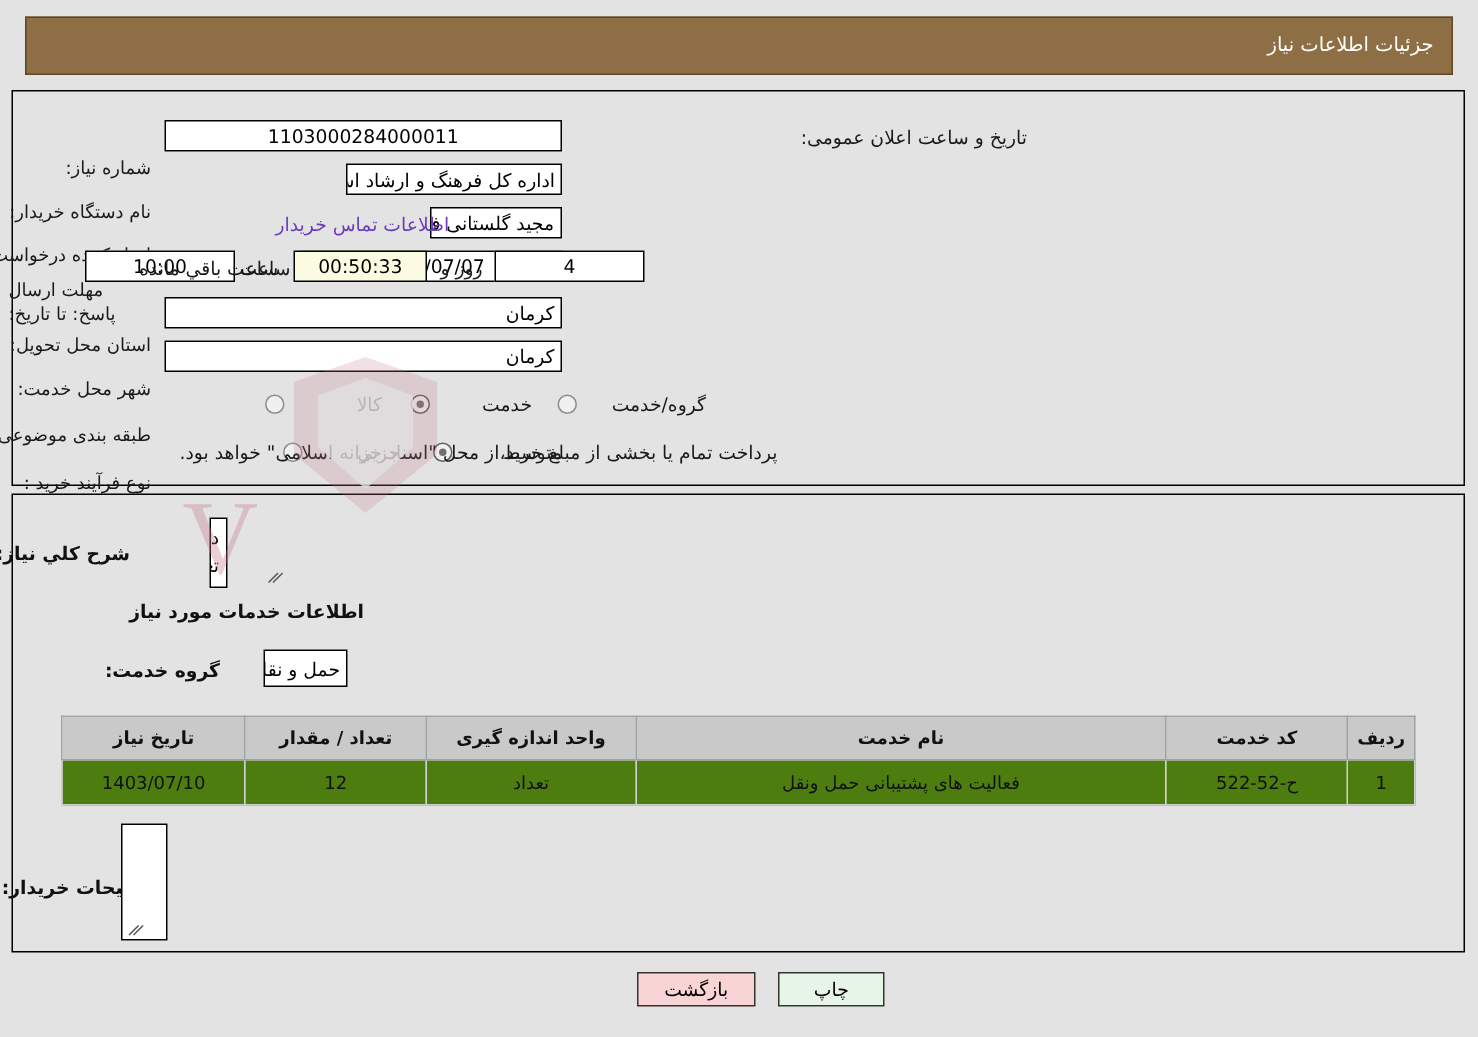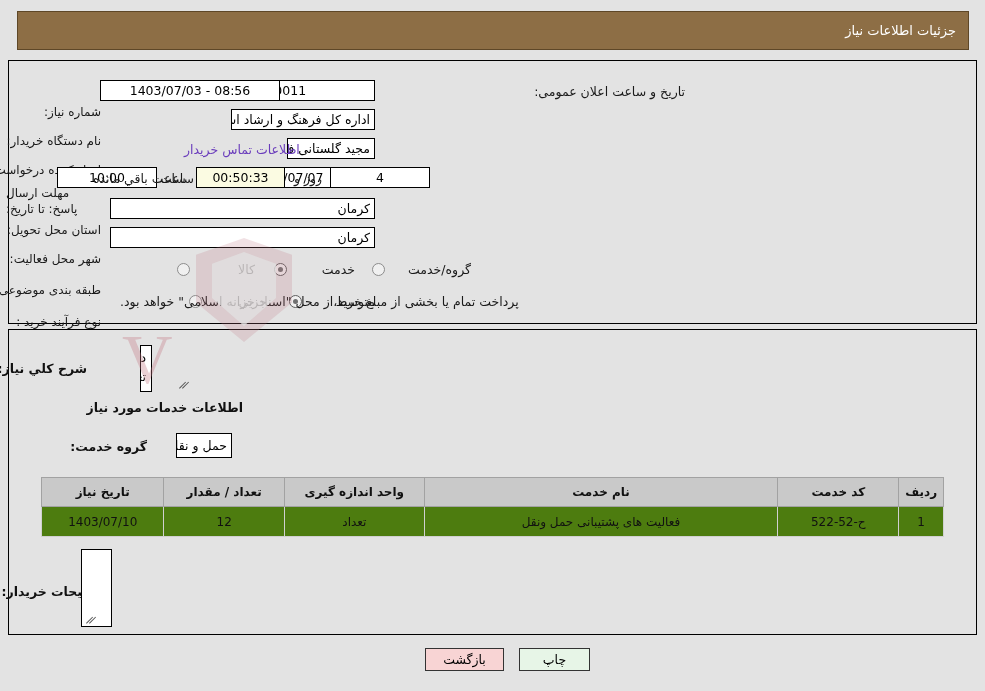--- a/index.html
+++ b/index.html
@@ -283,42 +283,41 @@
   <div class="watermark">
     <div class="wm-shield"></div>
     <div class="wm-shield-inner"></div>
     <div class="wm-v">V</div>
   </div>
 
   <div class="lbl" style="right:884px; top:84px;">شماره نیاز:</div>
   <div class="fld" style="right:610px; top:80px; width:265px;">1103000284000011</div>
 
   <div class="plain" style="right:300px; top:84px;">تاریخ و ساعت اعلان عمومی:</div>
-  <div class="fld" style="right:705px; top:80px; width:180px; left:101px;">08:56 - 1403/07/03</div>
 
   <div class="lbl" style="right:884px; top:113px;">نام دستگاه خریدار:</div>
   <div class="fld rtl-right" style="right:610px; top:109px; left:231px;">اداره کل فرهنگ و ارشاد اسلامی استان کرمان</div>
 
   <div class="lbl" style="right:884px; top:142px;">ایجاد کننده درخواست:</div>
   <div class="fld rtl-right" style="right:610px; top:138px; left:287px;">مجید گلستانی فرد مسئول امور عمومی اداره کل فرهنگ و ارشاد اسلامی استان</div>
   <div class="link" style="left:184px; top:142px;">اطلاعات تماس خریدار</div>
 
   <div class="lbl" style="right:884px; top:164px; width:95px; white-space:normal; line-height:16px;">مهلت ارسال پاسخ: تا تاریخ:</div>
   <div class="fld" style="right:610px; top:167px; width:175px;">1403/07/07</div>
   <div class="plain" style="right:791px; top:171px; left:;">ساعت</div>
   <div class="fld" style="right:828px; top:167px; width:100px; left:450px;">10:00</div>
   <div class="fld" style="top:167px; left:330px; width:100px;">4</div>
   <div class="plain" style="left:294px; top:171px;">روز و</div>
   <div class="fld timer" style="top:167px; left:196px; width:89px;">00:50:33</div>
   <div class="plain" style="left:93px; top:171px;">ساعت باقي مانده</div>
 
   <div class="lbl" style="right:884px; top:202px;">استان محل تحویل:</div>
   <div class="fld rtl-right" style="right:610px; top:198px; width:265px;">کرمان</div>
 
-  <div class="lbl" style="right:884px; top:231px;">شهر محل فعالیت:</div>
+  <div class="lbl" style="right:884px; top:231px;">شهر محل خدمت:</div>
   <div class="fld rtl-right" style="right:610px; top:227px; width:265px;">کرمان</div>
 
   <div class="lbl" style="right:884px; top:262px;">طبقه بندی موضوعی:</div>
 
   <div class="radio" style="right:795px; top:263px;"></div>
   <div class="plain" style="right:730px; top:262px;">کالا</div>
 
   <div class="radio on" style="right:698px; top:263px;"></div>
   <div class="plain" style="right:630px; top:262px;">خدمت</div>
 

